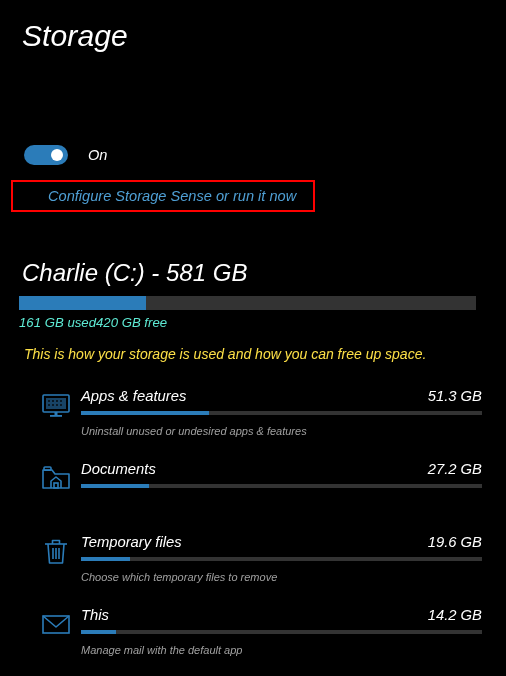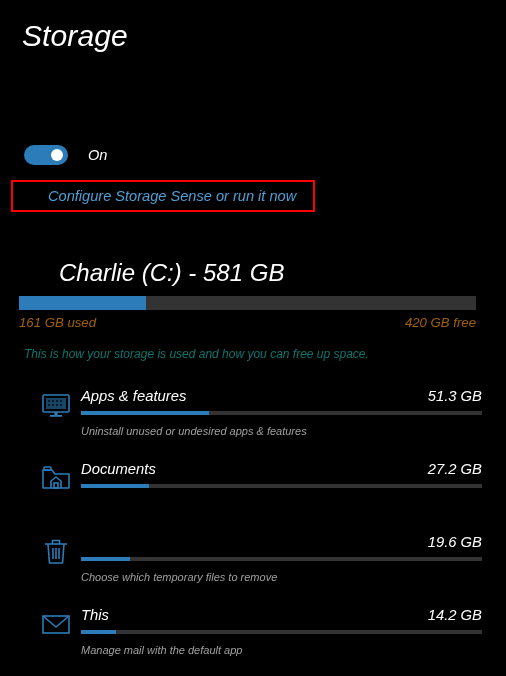--- a/index.html
+++ b/index.html
@@ -105,52 +105,51 @@
 
   
   .drive-title {
     position: absolute;
     left: 22px;
     top: 258px;
     font-size: 24px;
     font-weight: 300;
     color: #ffffff;
     line-height: 30px;
-    margin-left: 37px;
   }
   .drive-bar {
     position: absolute;
     left: 19px;
     top: 296px;
     width: 457px;
     height: 14px;
     background: #333333;
   }
   .drive-bar-fill {
     height: 100%;
     background: #2b7cb9;
   }
   .drive-legend {
     position: absolute;
     left: 19px;
     top: 314px;
     width: 457px;
     display: flex;
-    justify-content: space-between;
+    justify-content: flex-start;
     font-size: 13.2px;
-    color: #a16207;
+    color: #5eead4;
     line-height: 18px;
   }
   .drive-subtitle {
     position: absolute;
     left: 24px;
     top: 344px;
     width: 460px;
-    font-size: 12px;
-    color: #0f766e;
+    font-size: 14px;
+    color: #fde047;
     line-height: 20px;
   }
 
   
   .category-list {
     position: absolute;
     left: 17px;
     top: 383px;
     width: 506px;
   }
@@ -275,20 +274,21 @@
       </div>
       <div class="category-item">
         <div class="cat-icon"><svg viewBox="0 0 32 32" width="32" height="32">
             <path d="M8 9 L9.5 28 h13 L24 9" stroke="#2b7cb9" fill="none" stroke-width="1.6" stroke-linejoin="round"></path>
             <line x1="5" y1="9" x2="27" y2="9" stroke="#2b7cb9" fill="none" stroke-width="1.6"></line>
             <path d="M12.5 9 V5.5 h7 V9" stroke="#2b7cb9" fill="none" stroke-width="1.6" stroke-linejoin="round"></path>
             <line x1="13" y1="13" x2="13" y2="24" stroke="#2b7cb9" fill="none" stroke-width="1.6"></line>
             <line x1="16" y1="13" x2="16" y2="24" stroke="#2b7cb9" fill="none" stroke-width="1.6"></line>
             <line x1="19" y1="13" x2="19" y2="24" stroke="#2b7cb9" fill="none" stroke-width="1.6"></line>
           </svg></div>
+        <div class="cat-name">Temporary files</div>
         <div class="cat-size">19.6 GB</div>
         <div class="cat-bar">
           <div class="cat-bar-fill" style="width:12.2%"></div>
         </div>
         <div class="cat-desc">Choose which temporary files to remove</div>
       </div>
       <div class="category-item">
         <div class="cat-icon"><svg viewBox="0 0 32 32" width="32" height="32">
             <rect x="3" y="8" width="26" height="17" stroke="#2b7cb9" fill="none" stroke-width="1.6"></rect>
             <path d="M3 8 L16 19 L29 8" stroke="#2b7cb9" fill="none" stroke-width="1.6" stroke-linejoin="round"></path>

